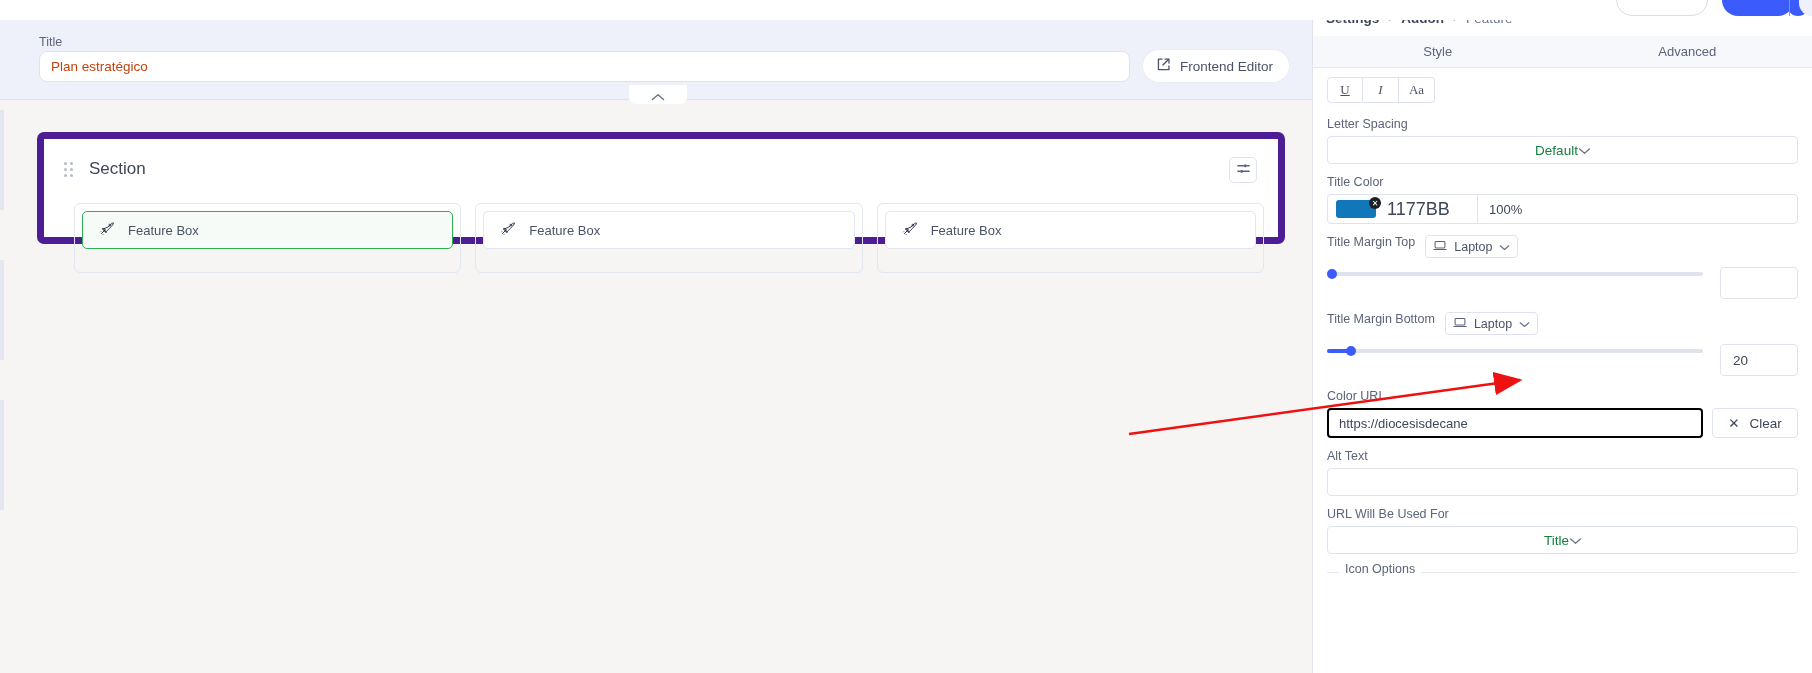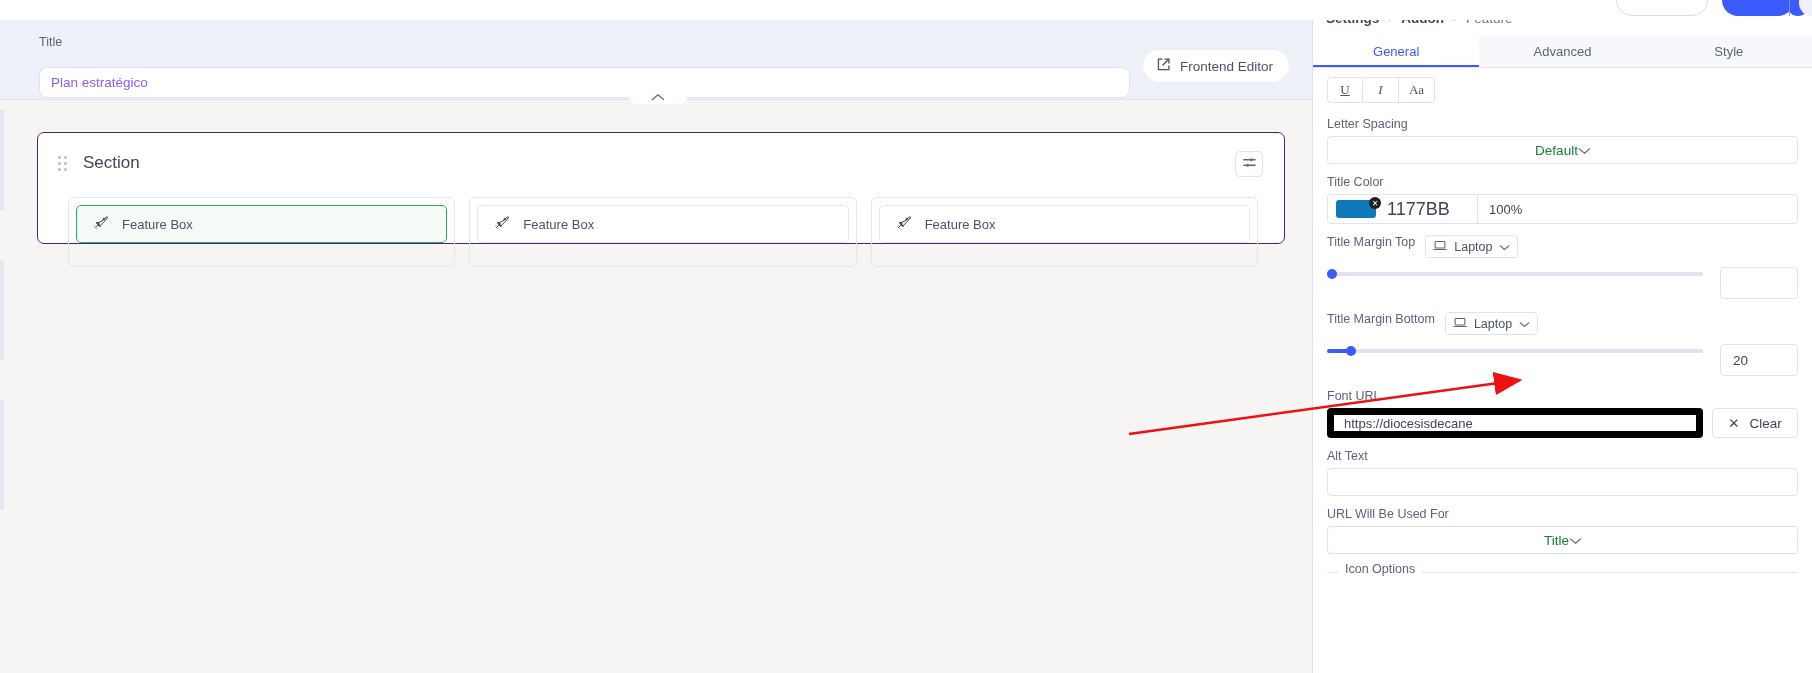--- a/index.html
+++ b/index.html
@@ -38,26 +38,26 @@
     position: relative;
     height: 100px;
     background: #eef1f9;
     border-bottom: 1px solid #dfe3ee;
   }
   .title-label {
     position: absolute; left: 39px; top: 35px;
     font-size: 12.5px; color: #5b6478;
   }
   .title-input {
-    position: absolute; left: 39px; top: 67px;
+    position: absolute; left: 39px; top: 51px;
     width: 1091px; height: 31px;
     background: #fff;
     border: 1px solid #dfe3ee;
     border-radius: 8px;
-    font-size: 13.5px; color: #8b5cf6;
+    font-size: 13.5px; color: #c2410c;
     padding: 0 11px;
     font-family: "Liberation Sans", sans-serif;
     outline: none;
   }
   .frontend-btn {
     position: absolute; left: 1143px; top: 50px;
     height: 32px; padding: 0 16px 0 13px;
     display: flex; align-items: center; gap: 9px;
     background: #fff; border: none; border-radius: 16px;
     font-size: 13.5px; color: #4a5366; cursor: pointer;
@@ -80,21 +80,21 @@
 
   .edge-marks { position: absolute; left: 0; top: 0; width: 5px; height: 573px; }
   .edge-marks span {
     position: absolute; left: 0; width: 4px; background: #e4e7f0;
   }
 
   .section-card {
     position: absolute; left: 37px; top: 32px;
     width: 1248px; height: 112px;
     background: #fff;
-    border: 1px solid #4c1d95;
+    border: 7px solid #4c1d95;
     border-radius: 7px;
   }
   .section-head {
     position: absolute; left: 20px; top: 20px;
     display: flex; align-items: center; gap: 16px;
   }
   .drag-dots {
     display: grid; grid-template-columns: 3px 3px; gap: 3px;
     width: 9px;
   }
@@ -243,21 +243,21 @@
   .num-box {
     flex: 0 0 78px; height: 32px;
     border: 1px solid #dfe3f0; border-radius: 4px; background: #fff;
     display: flex; align-items: center; padding-left: 12px;
     font-size: 13.5px; color: #3e4659;
   }
 
   .url-row { display: flex; gap: 9px; }
   .url-input {
     flex: 1 1 auto; height: 30px;
-    border: 7px solid #000000; border-radius: 4px;
+    border: 2px solid #000000; border-radius: 4px;
     background: #fff; padding: 0 10px;
     font-size: 13px; color: #3e4659;
     font-family: "Liberation Sans", sans-serif; outline: none;
   }
   .clear-btn {
     flex: 0 0 86px; height: 30px;
     border: 1px solid #dfe3f0; border-radius: 4px; background: #fff;
     display: flex; align-items: center; justify-content: center; gap: 10px;
     font-size: 13.5px; color: #3e4659; cursor: pointer;
     font-family: "Liberation Sans", sans-serif;
@@ -416,28 +416,25 @@
 
     <div class="breadcrumb">
       <span class="bc-item">Settings</span>
       <span class="bc-sep">›</span>
       <span class="bc-item">Addon</span>
       <span class="bc-sep">›</span>
       <span class="bc-item last">Feature</span>
     </div>
 
     <div class="tabs">
-      <div class="tab active">
-        <span>General</span>
+      <div class="tab">
+        <span>Style</span>
       </div>
       <div class="tab">
         <span>Advanced</span>
-      </div>
-      <div class="tab">
-        <span>Style</span>
       </div>
     </div>
 
     <div class="panel-body">
 
       <div class="typo-row">
         <div class="tbtn">
           <u>U</u>
         </div>
         <div class="tbtn">
@@ -522,21 +519,21 @@
           <div class="slider">
             <div class="track"></div>
             <div class="fill" style="width:7%"></div>
             <div class="thumb" style="left:5%"></div>
           </div>
           <div class="num-box">20</div>
         </div>
       </div>
 
       <div class="fld">
-        <div class="fld-label">Font URL</div>
+        <div class="fld-label">Color URL</div>
         <div class="url-row">
           <input class="url-input" type="text" value="https://diocesisdecane" style="">
           <div class="clear-btn">
             <span>✕</span>
             <span>Clear</span>
           </div>
         </div>
       </div>
 
       <div class="fld">

